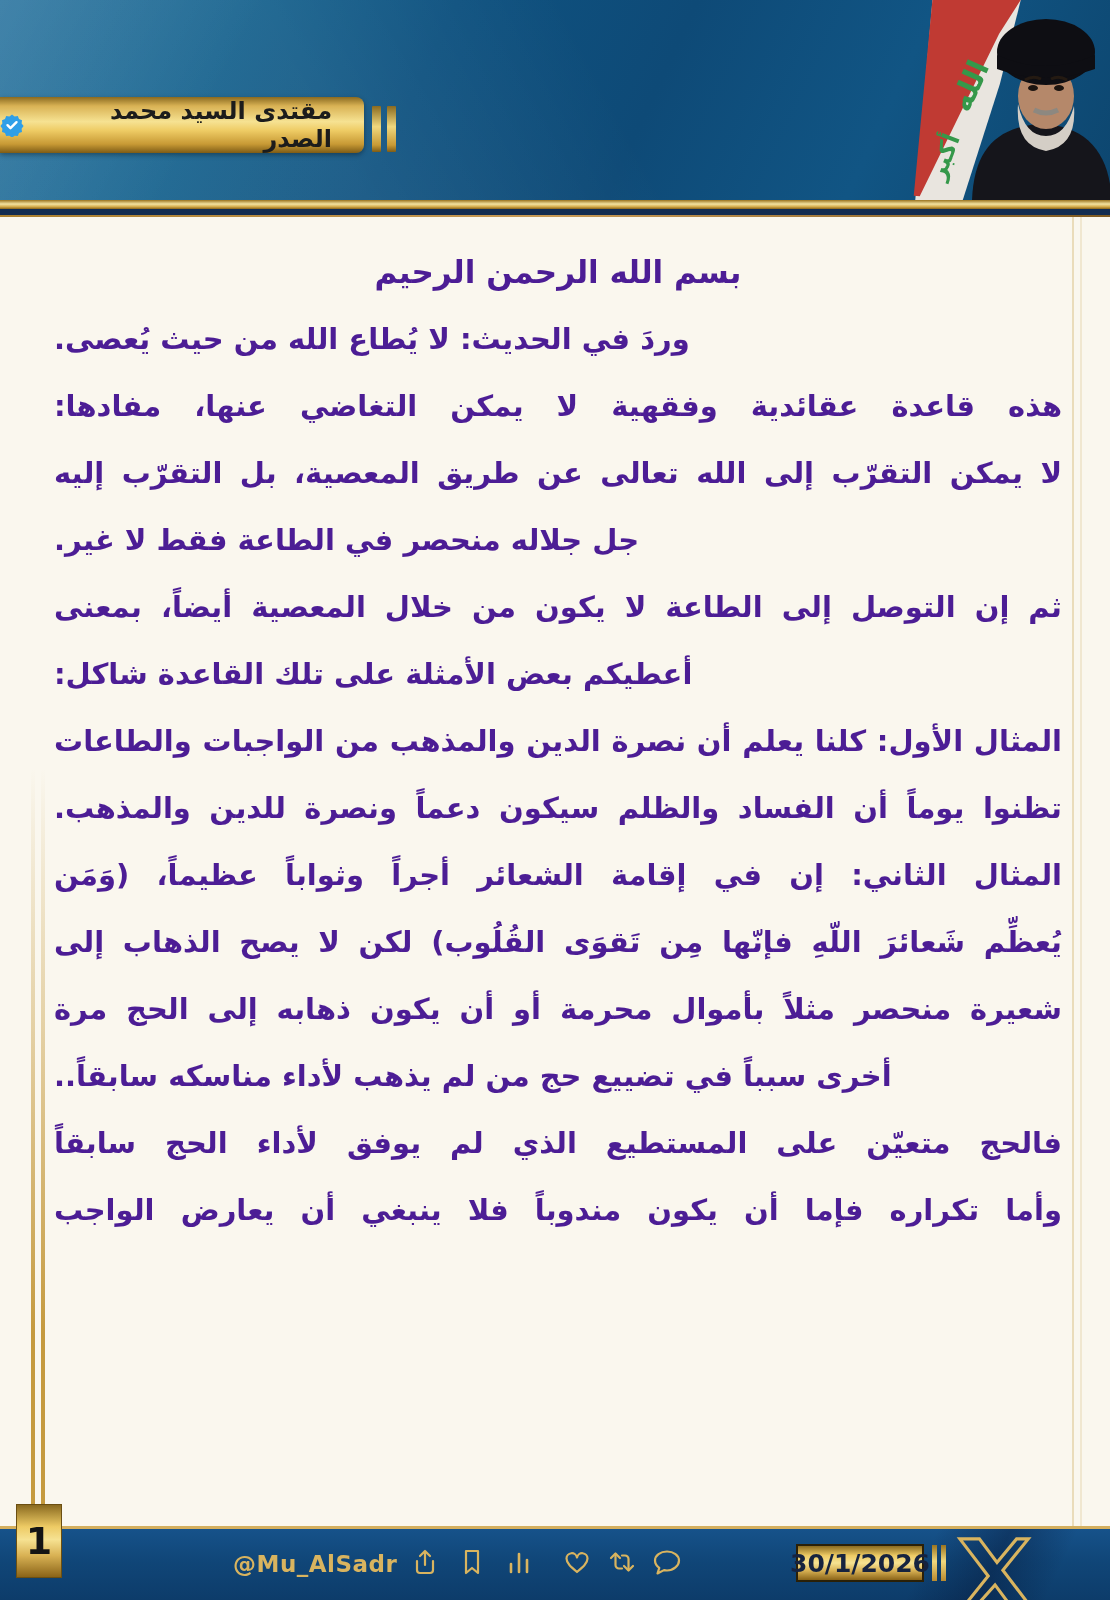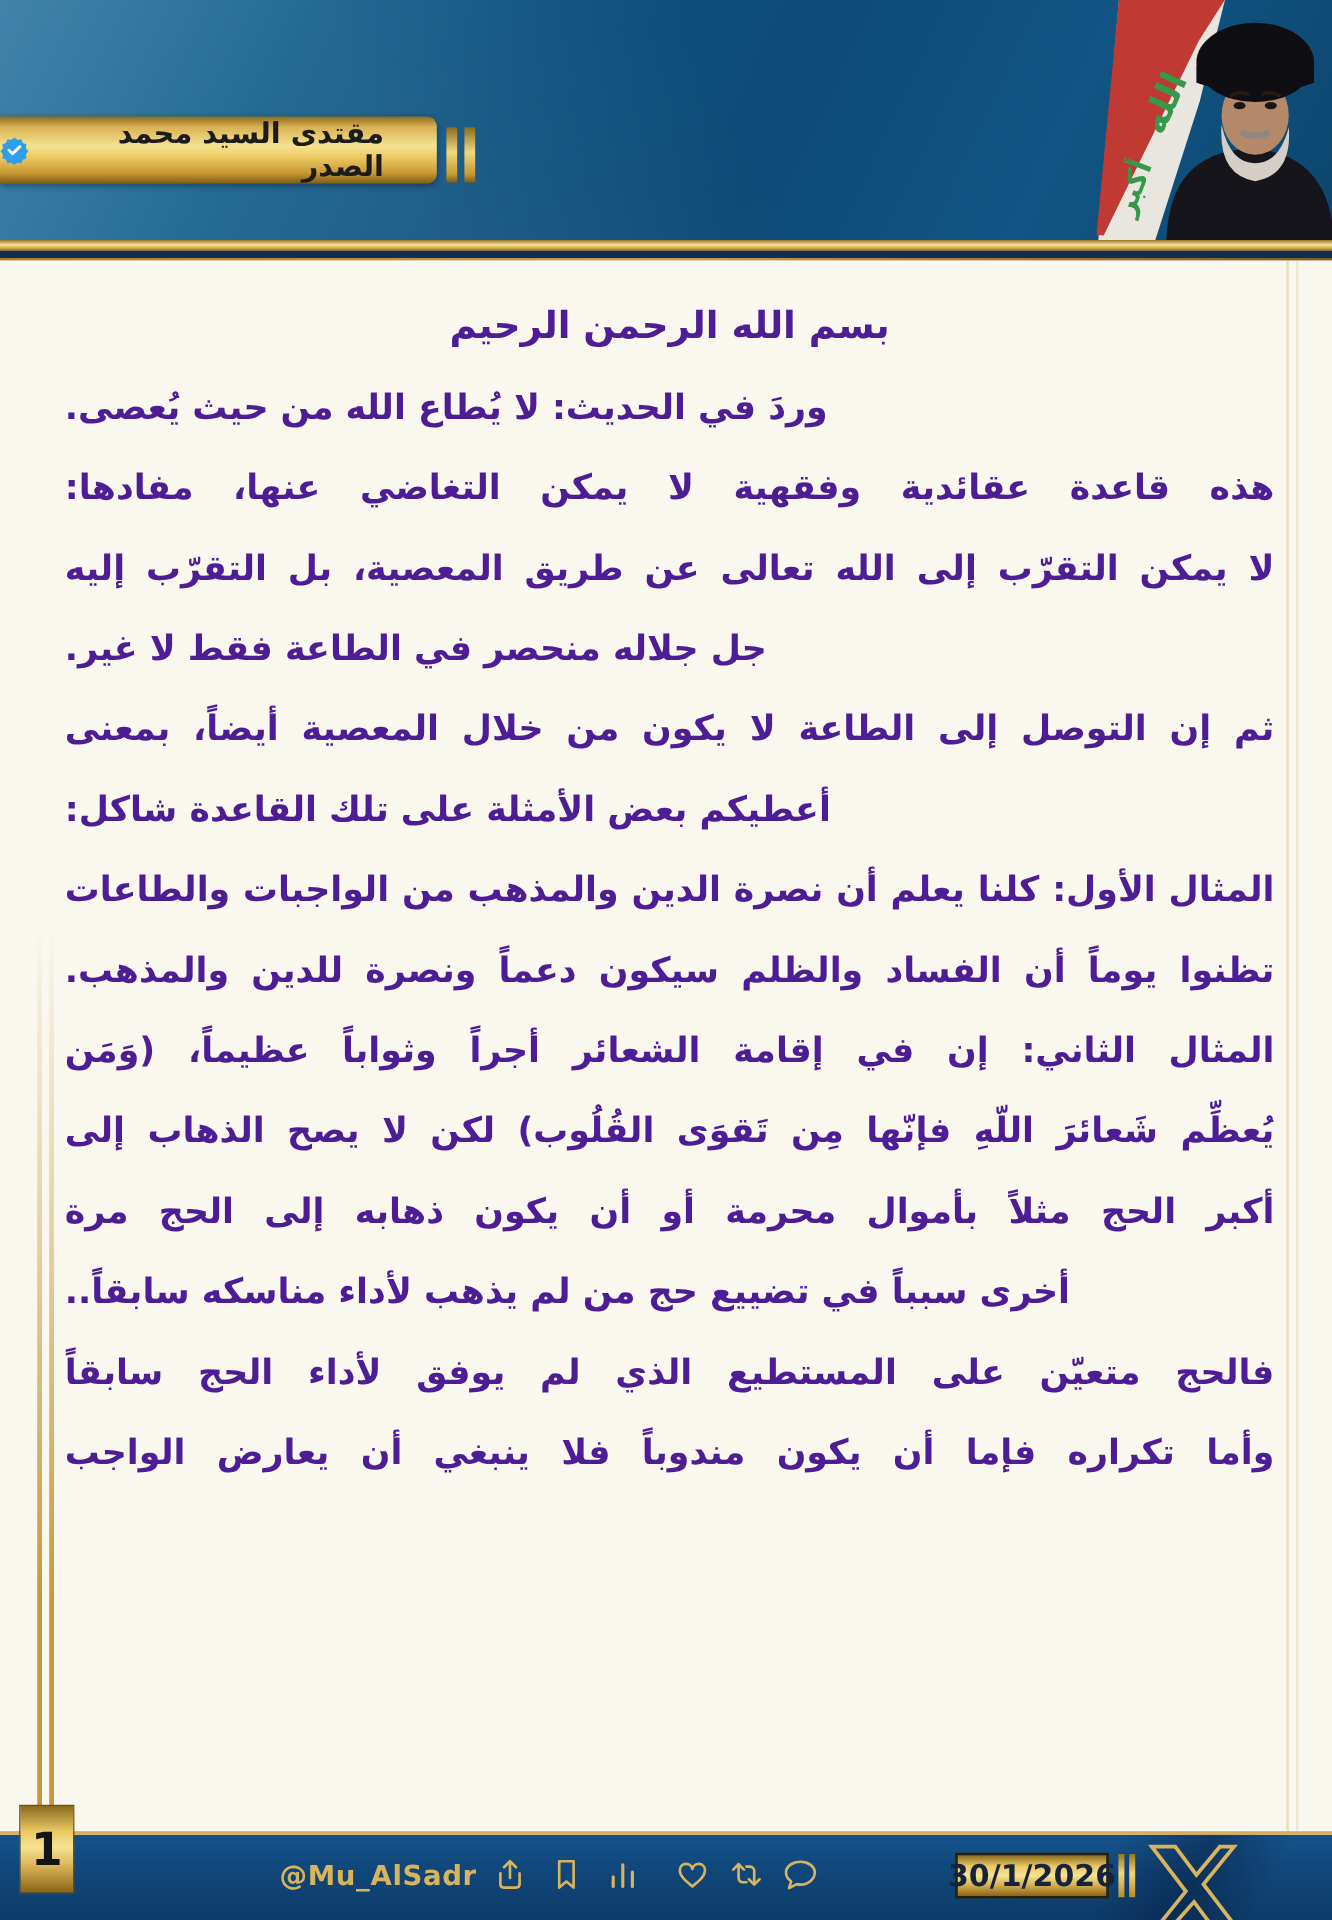--- a/index.html
+++ b/index.html
@@ -15,21 +15,21 @@
       linear-gradient(118deg, rgba(255,255,255,0.10) 0%, rgba(255,255,255,0) 22%),
       linear-gradient(62deg, rgba(255,255,255,0.07) 30%, rgba(255,255,255,0) 55%),
       linear-gradient(115deg,#1c6b99 0%,#14618d 20%,#0f5280 38%,#0e4a77 58%,#115584 78%,#0d466f 100%);
   }
   .portrait{position:absolute;top:0;right:0;width:250px;height:200px;}
   .name-banner{
     position:absolute;top:97px;left:0;width:364px;height:56px;
     background:linear-gradient(180deg,#8a6a20 0%,#d9b254 16%,#f6e292 44%,#eecb64 60%,#c89a35 84%,#7e5c16 100%);
     border-radius:0 8px 8px 0;
     display:flex;align-items:center;justify-content:flex-start;
-    padding-right:44px;box-sizing:border-box;gap:12px;
+    padding-right:32px;box-sizing:border-box;gap:12px;
     box-shadow:0 2px 5px rgba(0,0,0,0.35);
   }
   .name-banner .name{font-size:24px;font-weight:bold;color:#1c1c1c;letter-spacing:.5px;}
   .vbadge{width:24px;height:24px;flex:0 0 auto;display:block;}
   .banner-bars{position:absolute;top:106px;left:372px;height:46px;display:flex;gap:6px;}
   .banner-bars i{
     display:block;width:9px;height:100%;
     background:linear-gradient(180deg,#8a6a20,#f0d87e 45%,#c89a35 85%,#7e5c16);
     border-radius:1px;
   }
@@ -147,21 +147,21 @@
         <div class="line">وردَ في الحديث: لا يُطاع الله من حيث يُعصى.</div>
         <div class="line fill">هذه قاعدة عقائدية وفقهية لا يمكن التغاضي عنها، مفادها:</div>
         <div class="line fill">لا يمكن التقرّب إلى الله تعالى عن طريق المعصية، بل التقرّب إليه</div>
         <div class="line">جل جلاله منحصر في الطاعة فقط لا غير.</div>
         <div class="line fill">ثم إن التوصل إلى الطاعة لا يكون من خلال المعصية أيضاً، بمعنى</div>
         <div class="line">أعطيكم بعض الأمثلة على تلك القاعدة شاكل:</div>
         <div class="line fill"><b>المثال الأول:</b> كلنا يعلم أن نصرة الدين والمذهب من الواجبات والطاعات</div>
         <div class="line fill">تظنوا يوماً أن الفساد والظلم سيكون دعماً ونصرة للدين والمذهب.</div>
         <div class="line fill"><b>المثال الثاني:</b> إن في إقامة الشعائر أجراً وثواباً عظيماً، (وَمَن</div>
         <div class="line fill">يُعظِّم شَعائرَ اللّهِ فإنّها مِن تَقوَى القُلُوب) لكن لا يصح الذهاب إلى</div>
-        <div class="line fill">أكبر الحج مثلاً بأموال محرمة أو أن يكون ذهابه إلى الحج مرة</div>
+        <div class="line fill">شعيرة منحصر مثلاً بأموال محرمة أو أن يكون ذهابه إلى الحج مرة</div>
         <div class="line">أخرى سبباً في تضييع حج من لم يذهب لأداء مناسكه سابقاً..</div>
         <div class="line fill">فالحج متعيّن على المستطيع الذي لم يوفق لأداء الحج سابقاً</div>
         <div class="line fill">وأما تكراره فإما أن يكون مندوباً فلا ينبغي أن يعارض الواجب</div>
       </div>
   </div>
 
   <div class="side-lines-left">
       <i></i>
       <i></i>
     </div>

